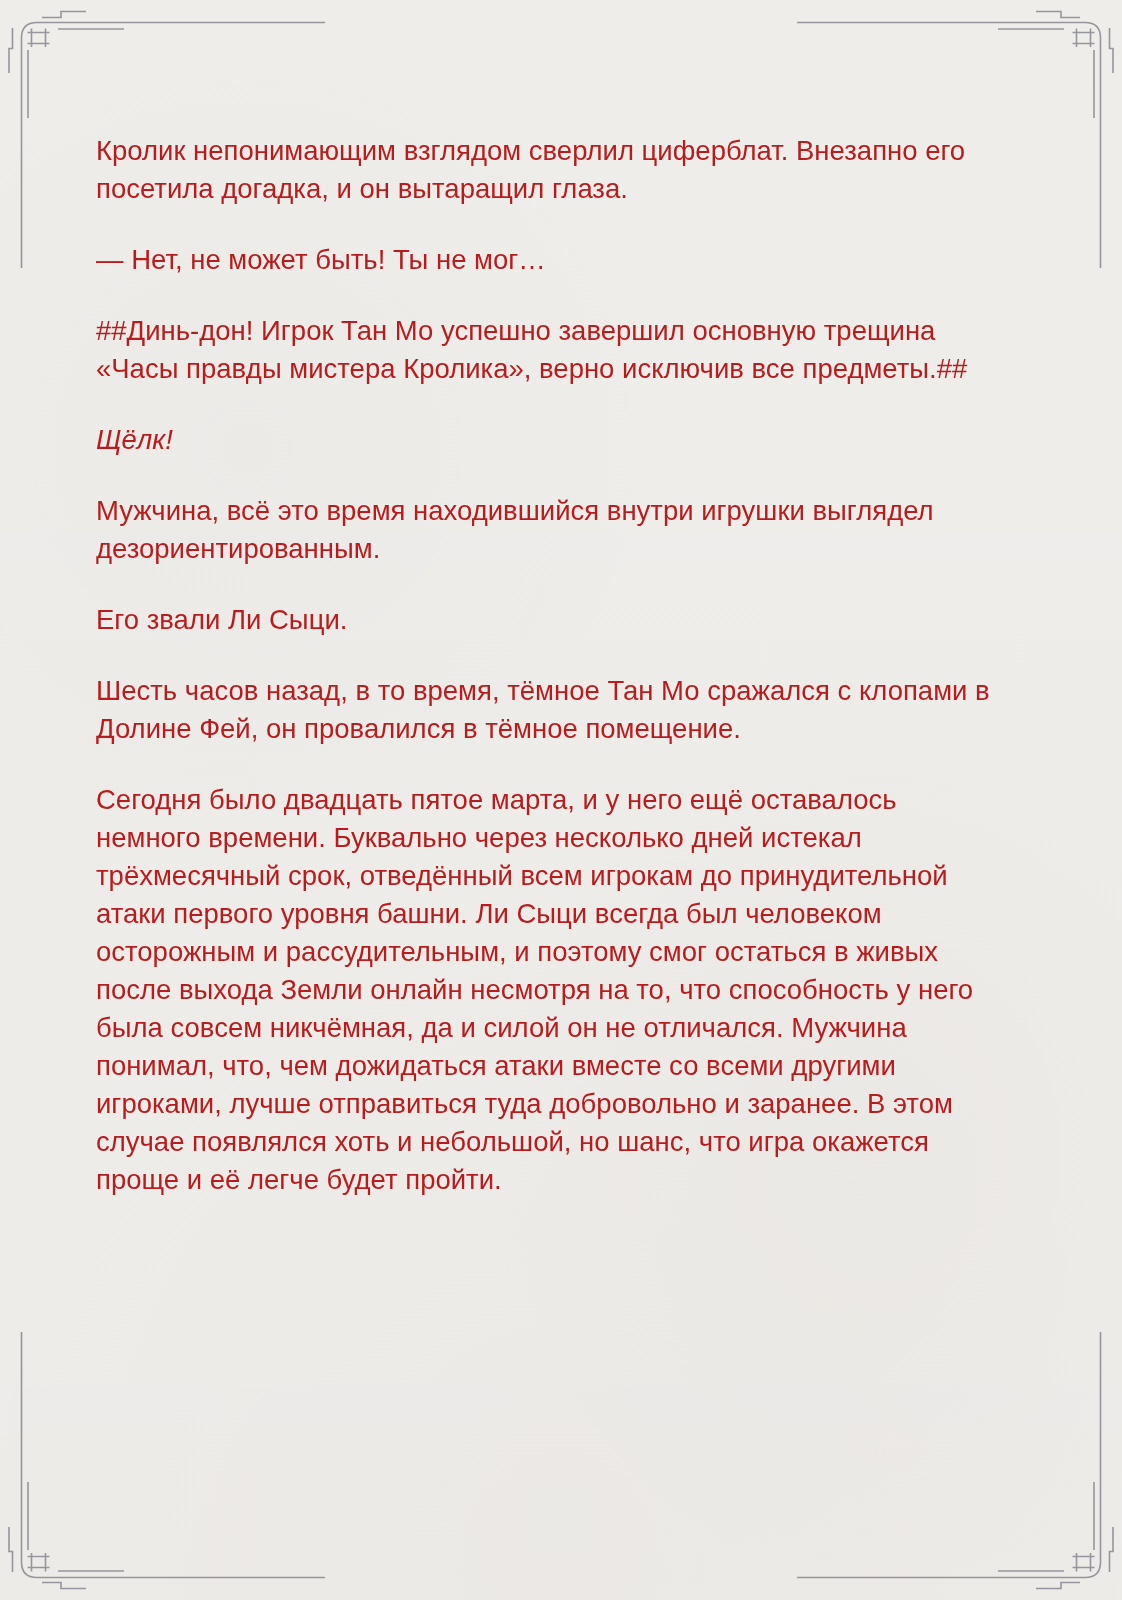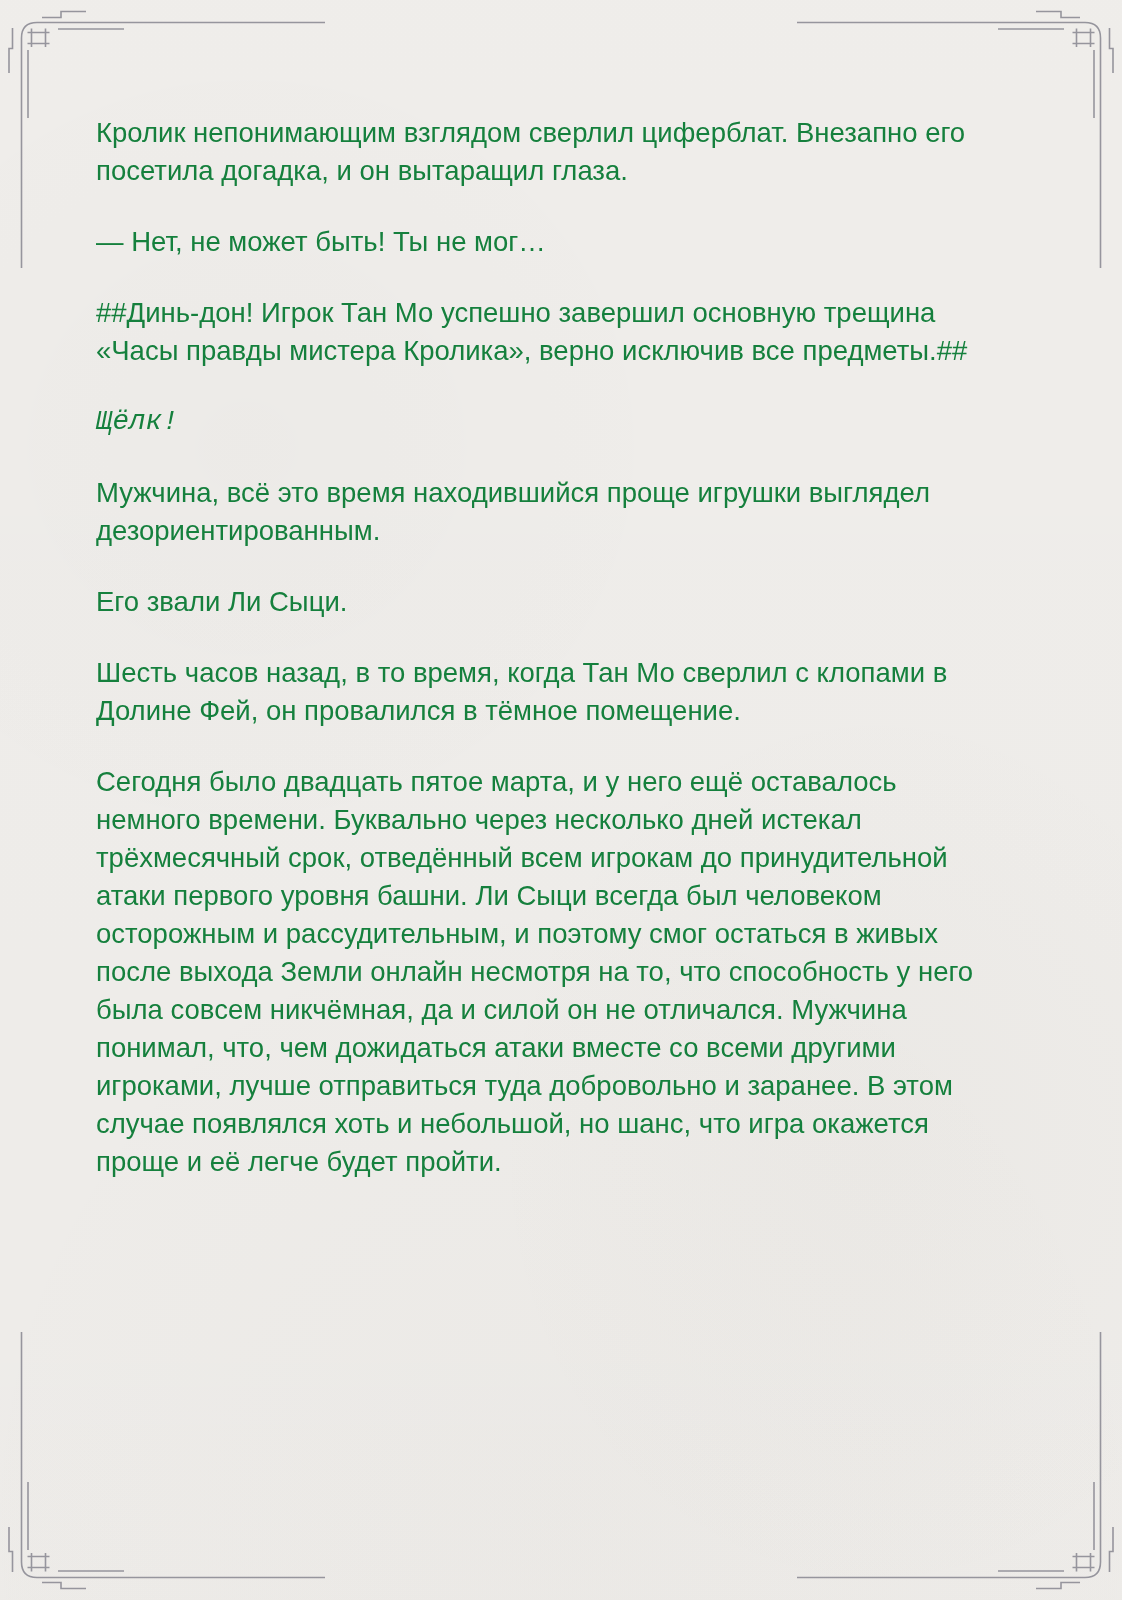--- a/index.html
+++ b/index.html
@@ -24,29 +24,29 @@
     width: 340px; height: 300px;
     color: #96959d;
   }
   .corner.tl { top: 0; left: 0; }
   .corner.tr { top: 0; right: 0; transform: scaleX(-1); }
   .corner.bl { bottom: 0; left: 0; transform: scaleY(-1); }
   .corner.br { bottom: 0; right: 0; transform: scale(-1,-1); }
 
   .content {
     position: absolute;
-    left: 96px; top: 114px;
+    left: 96px; top: 132px;
     width: 906px;
-    color: #15803d;
+    color: #b91c1c;
     font-size: 27.5px;
     line-height: 38px;
     text-align: left;
   }
   .content p { margin: 0 0 33px 0; }
-  .content p.italic { font-style: italic; font-family: Liberation Mono, monospace; }
+  .content p.italic { font-style: italic; }
 </style>
 </head>
 <body>
 
 <div class="paper-texture"></div>
 
 <svg width="0" height="0" style="position:absolute" aria-hidden="true">
   <symbol id="corner-ornament" viewBox="0 0 340 300">
     <g fill="none" stroke="currentColor" stroke-width="1.6">
 
@@ -75,17 +75,17 @@
   </svg>
 <svg class="corner br">
     <use href="#corner-ornament"></use>
   </svg>
 
 <div class="content">
   <p>Кролик непонимающим взглядом сверлил циферблат. Внезапно его посетила догадка, и он вытаращил глаза.</p>
   <p>— Нет, не может быть! Ты не мог…</p>
   <p>##Динь-дон! Игрок Тан Мо успешно завершил основную трещина «Часы правды мистера Кролика», верно исключив все предметы.##</p>
   <p class="italic">Щёлк!</p>
-  <p>Мужчина, всё это время находившийся проще игрушки выглядел дезориентированным.</p>
+  <p>Мужчина, всё это время находившийся внутри игрушки выглядел дезориентированным.</p>
   <p>Его звали Ли Сыци.</p>
-  <p>Шесть часов назад, в то время, когда Тан Мо сверлил с клопами в Долине Фей, он провалился в тёмное помещение.</p>
+  <p>Шесть часов назад, в то время, тёмное Тан Мо сражался с клопами в Долине Фей, он провалился в тёмное помещение.</p>
   <p>Сегодня было двадцать пятое марта, и у него ещё оставалось немного времени. Буквально через несколько дней истекал трёхмесячный срок, отведённый всем игрокам до принудительной атаки первого уровня башни. Ли Сыци всегда был человеком осторожным и рассудительным, и поэтому смог остаться в живых после выхода Земли онлайн несмотря на то, что способность у него была совсем никчёмная, да и силой он не отличался. Мужчина понимал, что, чем дожидаться атаки вместе со всеми другими игроками, лучше отправиться туда добровольно и заранее. В этом случае появлялся хоть и небольшой, но шанс, что игра окажется проще и её легче будет пройти.</p>
 </div>
 
 </body></html>

